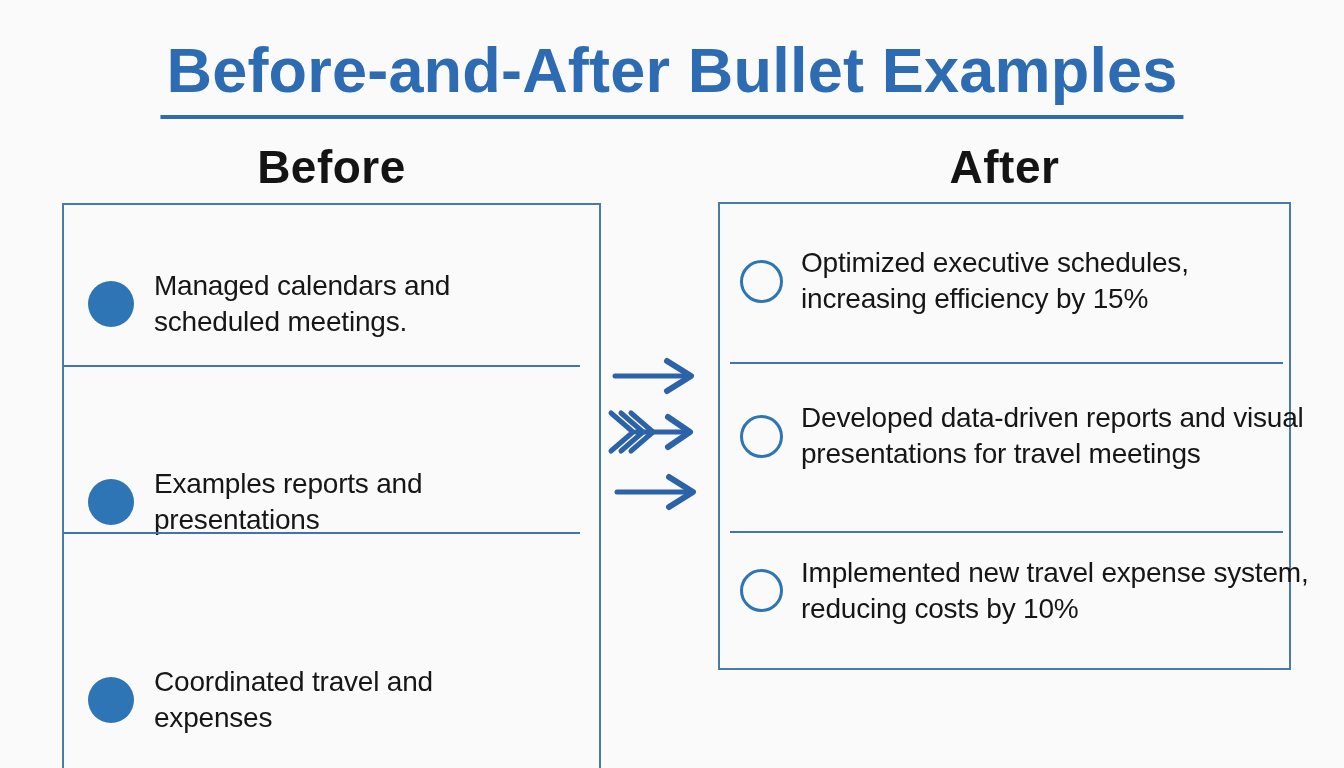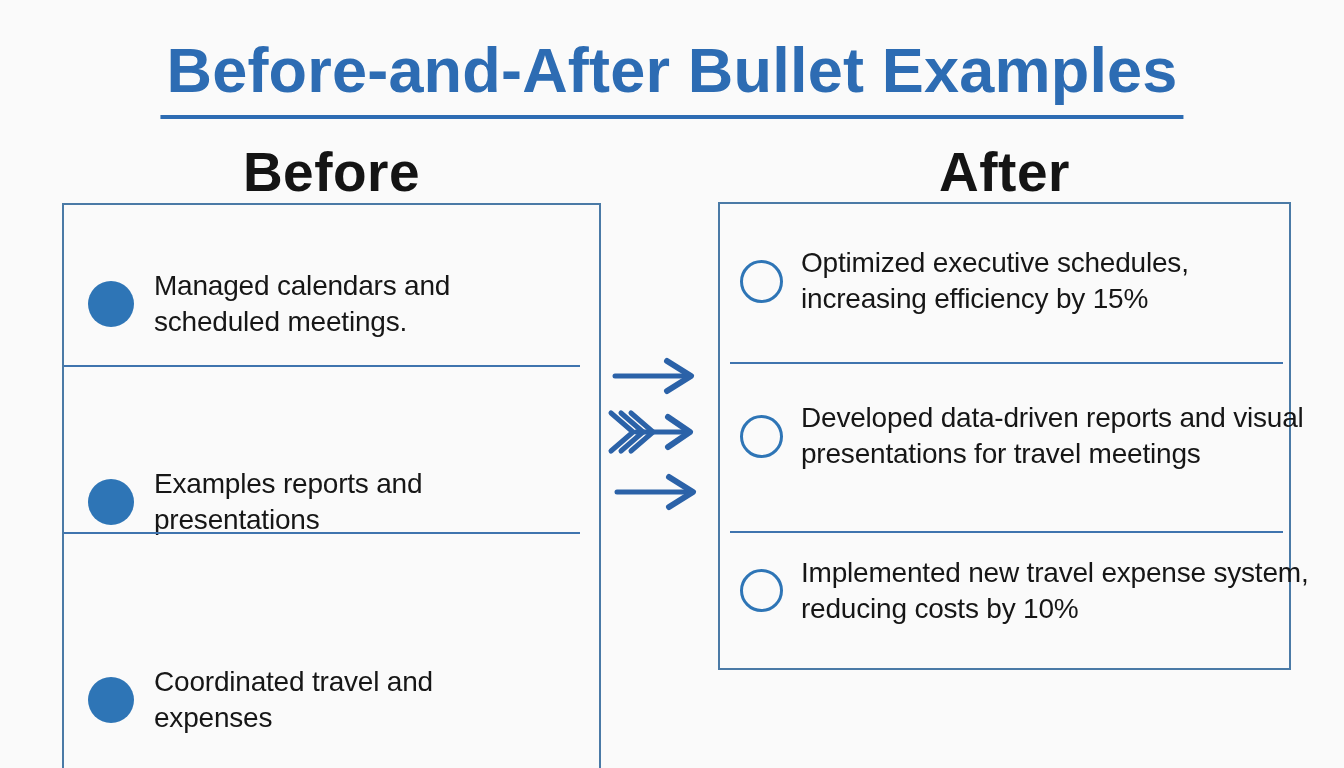--- a/index.html
+++ b/index.html
@@ -16,21 +16,21 @@
   .page-title {
     position:absolute; top:34px; left:50%; transform:translateX(-50%);
     font-size:63px; font-weight:bold; color:#2d6cb3;
     white-space:nowrap; padding:0 6px 9px 6px;
     border-bottom:4px solid #2d6cb3;
     letter-spacing:0.2px;
   }
 
   .col-heading {
     position:absolute; top:140px;
-    font-size:55px; font-weight:bold; color:#141414;
+    font-size:46px; font-weight:bold; color:#141414;
     text-align:center; letter-spacing:0.5px;
   }
   #before-heading { left:62px;  width:539px; }
   #after-heading  { left:718px; width:573px; }
 
   .panel {
     position:absolute;
     border:2px solid #4a7aa6;
     background:transparent;
   }

